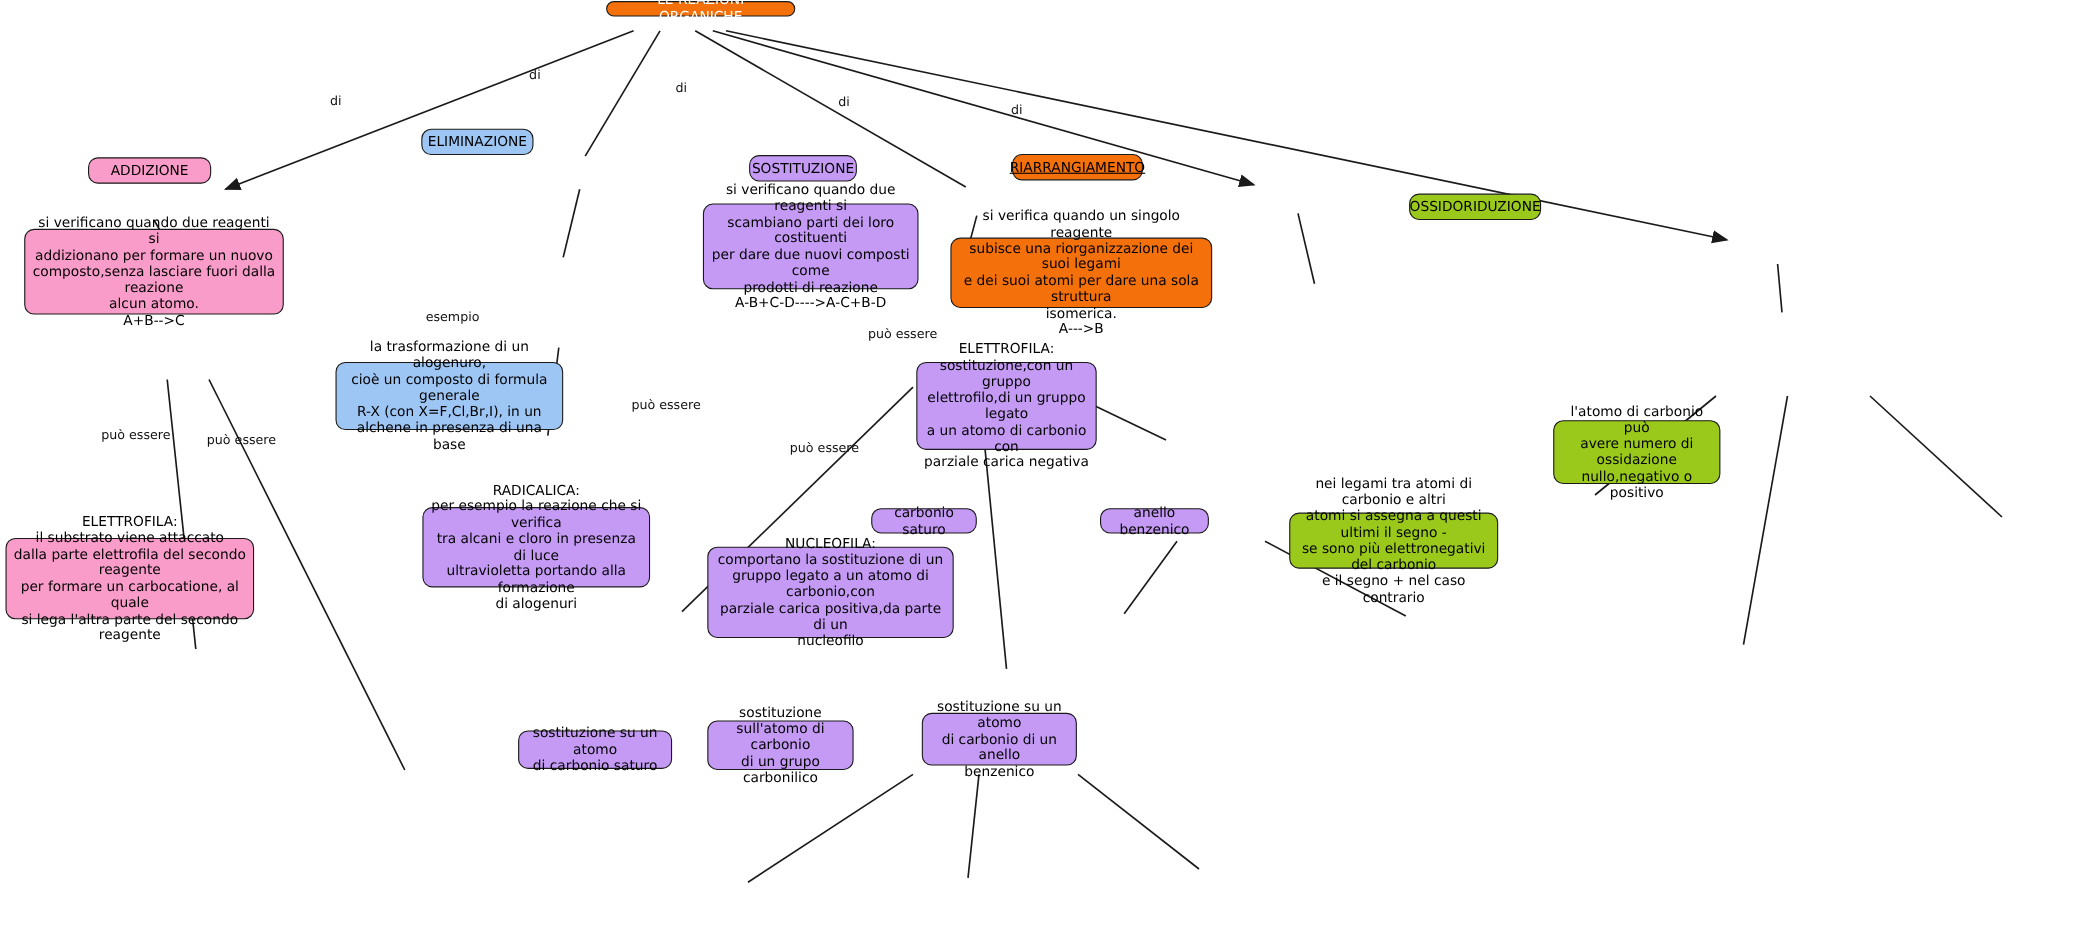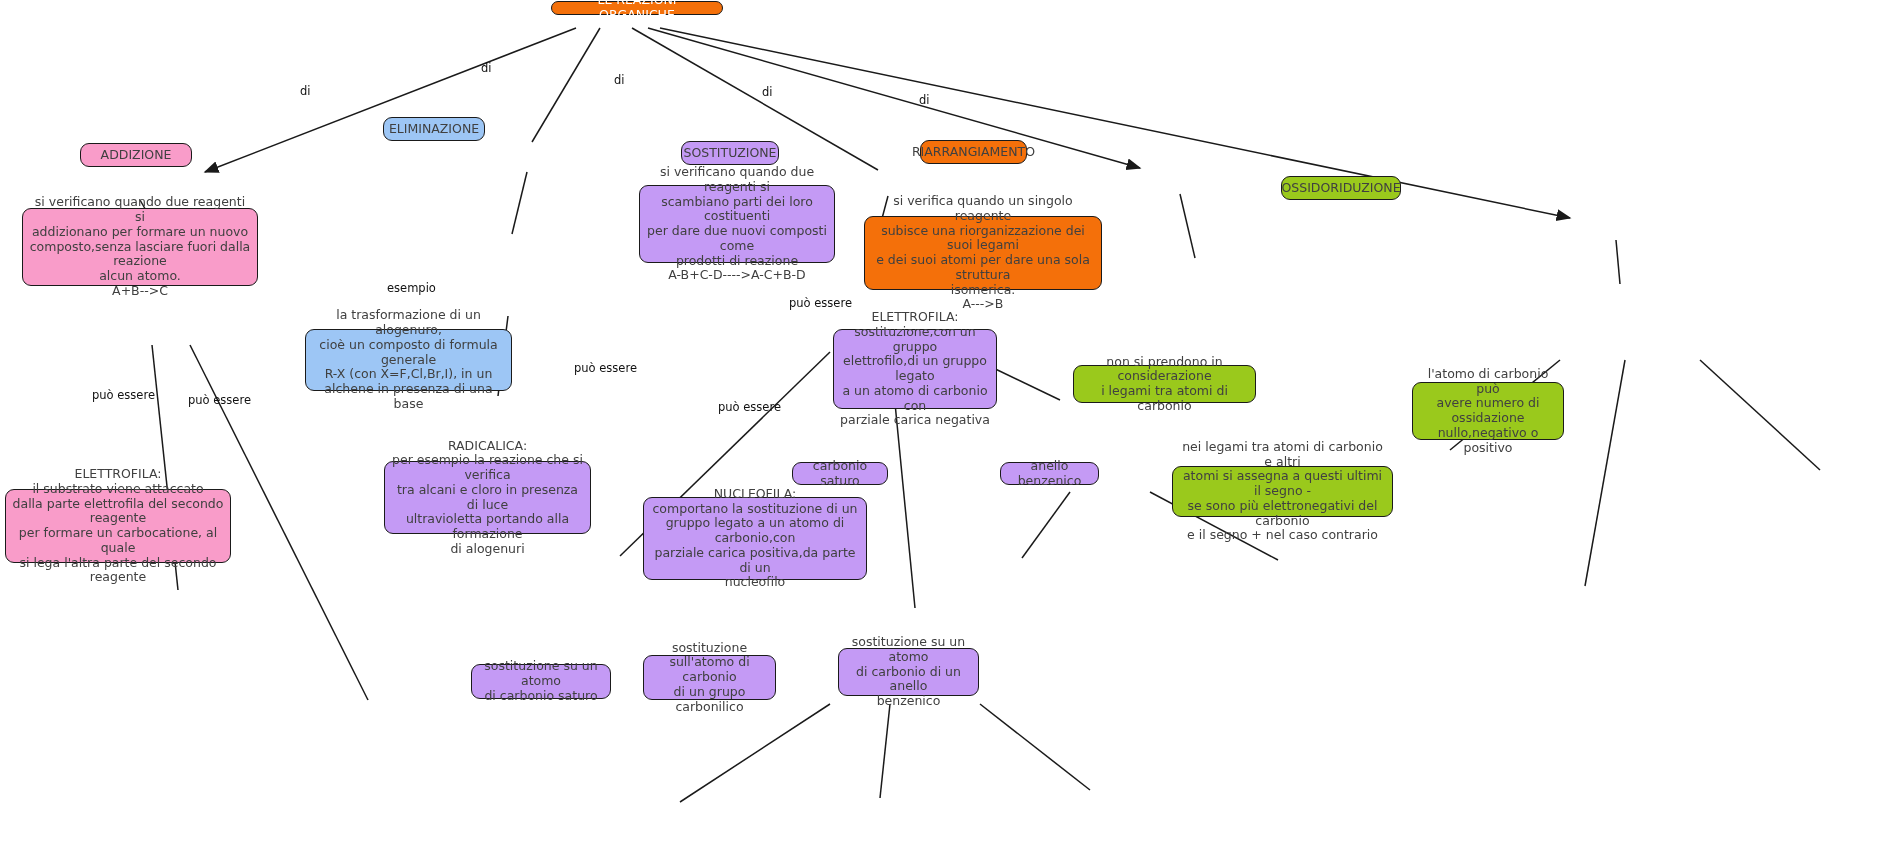--- a/index.html
+++ b/index.html
@@ -27,21 +27,21 @@
     height: 849px;
     pointer-events: none;
   }
   .node {
     position: absolute;
     box-sizing: border-box;
     border: 1.4px solid #1a1a1a;
     border-radius: 9px;
     text-align: center;
     line-height: 1.18;
-    color: #404040;
+    color: #000000;
     white-space: pre-line;
     display: flex;
     align-items: center;
     justify-content: center;
     padding: 3px 6px;
     z-index: 5;
   }
   .title-node {
     background: #f4700a;
     color: #ffffff;
@@ -111,21 +111,21 @@
   </svg>
 
   <div class="node title-node" style="left:551px; top:1px; width:172px; height:14px;">LE REAZIONI ORGANICHE</div>
 
   <div class="node pink cap" style="left:80px; top:143px; width:112px; height:24px;">ADDIZIONE</div>
 
   <div class="node blue cap" style="left:383px; top:117px; width:102px; height:24px;">ELIMINAZIONE</div>
 
   <div class="node purple cap" style="left:681px; top:141px; width:98px; height:24px;">SOSTITUZIONE</div>
 
-  <div class="node orange cap" style="left:920px; top:140px; width:107px; height:24px;">RIARRANGIAMENTO</div>
+  <div class="node orange cap" style="left:920px; top:140px; width:119px; height:24px;text-decoration:underline;">RIARRANGIAMENTO</div>
 
   <div class="node green cap" style="left:1281px; top:176px; width:120px; height:24px;">OSSIDORIDUZIONE</div>
 
   <div class="node pink" style="left:22px; top:208px; width:236px; height:78px;">si verificano quando due reagenti si
 addizionano per formare un nuovo
 composto,senza lasciare fuori dalla reazione
 alcun atomo.
 A+B--&gt;C</div>
 
 
@@ -133,21 +133,21 @@
 cioè un composto di formula generale
 R-X (con X=F,Cl,Br,I), in un
 alchene in presenza di una base</div>
 
   <div class="node purple" style="left:639px; top:185px; width:196px; height:78px;">si verificano quando due reagenti si
 scambiano parti dei loro costituenti
 per dare due nuovi composti come
 prodotti di reazione
 A-B+C-D----&gt;A-C+B-D</div>
 
-  <div class="node orange" style="left:864px; top:216px; width:238px; height:74px;">si verifica quando un singolo reagente
+  <div class="node orange" style="left:864px; top:216px; width:238px; height:64px;">si verifica quando un singolo reagente
 subisce una riorganizzazione dei suoi legami
 e dei suoi atomi per dare una sola struttura
 isomerica.
 A---&gt;B</div>
 
 
   <div class="node pink" style="left:5px; top:489px; width:226px; height:74px;">ELETTROFILA:
 il substrato viene attaccato
 dalla parte elettrofila del secondo reagente
 per formare un carbocatione, al quale
@@ -180,24 +180,22 @@
 di carbonio saturo</div>
 
   <div class="node purple" style="left:643px; top:655px; width:133px; height:45px;">sostituzione
 sull'atomo di carbonio
 di un grupo carbonilico</div>
 
   <div class="node purple" style="left:838px; top:648px; width:141px; height:48px;">sostituzione su un atomo
 di carbonio di un anello
 benzenico</div>
 
-  <div class="node green" style="left:1073px; top:365px; width:183px; height:38px;">non si prendono in considerazione
-i legami tra atomi di carbonio</div>
-
-  <div class="node green" style="left:1172px; top:466px; width:221px; height:51px;">nei legami tra atomi di carbonio e altri
+
+  <div class="node green" style="left:1172px; top:466px; width:190px; height:51px;">nei legami tra atomi di carbonio e altri
 atomi si assegna a questi ultimi il segno -
 se sono più elettronegativi del carbonio
 e il segno + nel caso contrario</div>
 
   <div class="node green" style="left:1412px; top:382px; width:152px; height:58px;">l'atomo di carbonio può
 avere numero di ossidazione
 nullo,negativo o positivo</div>
 
   <div class="edge-label" style="left:300px; top:84px;">di</div>
   <div class="edge-label" style="left:481px; top:61px;">di</div>

